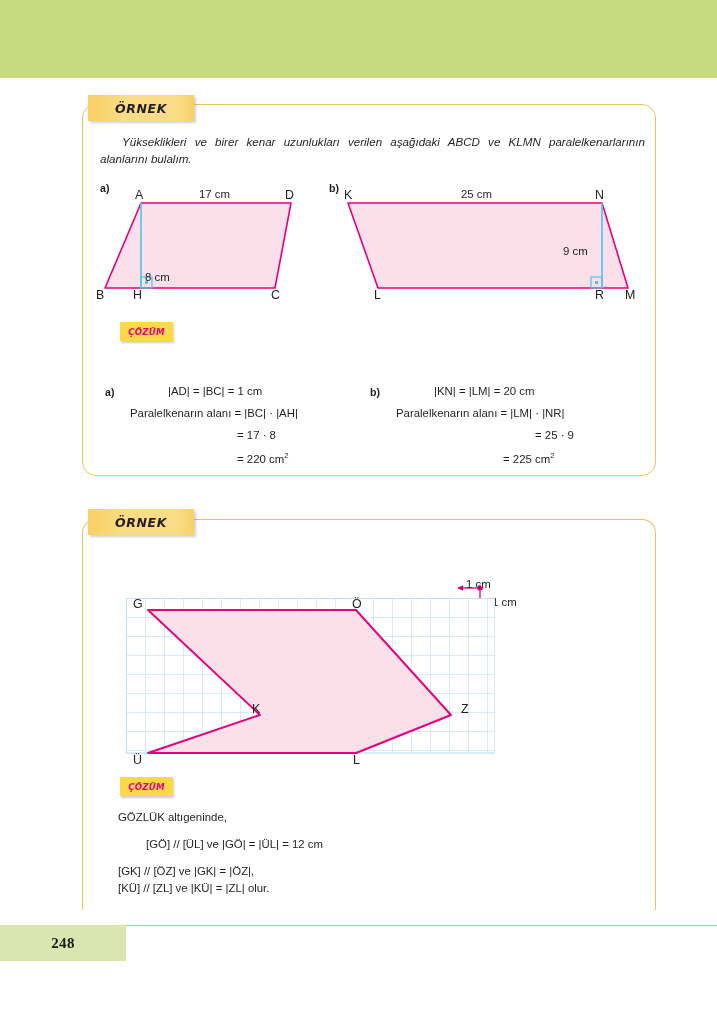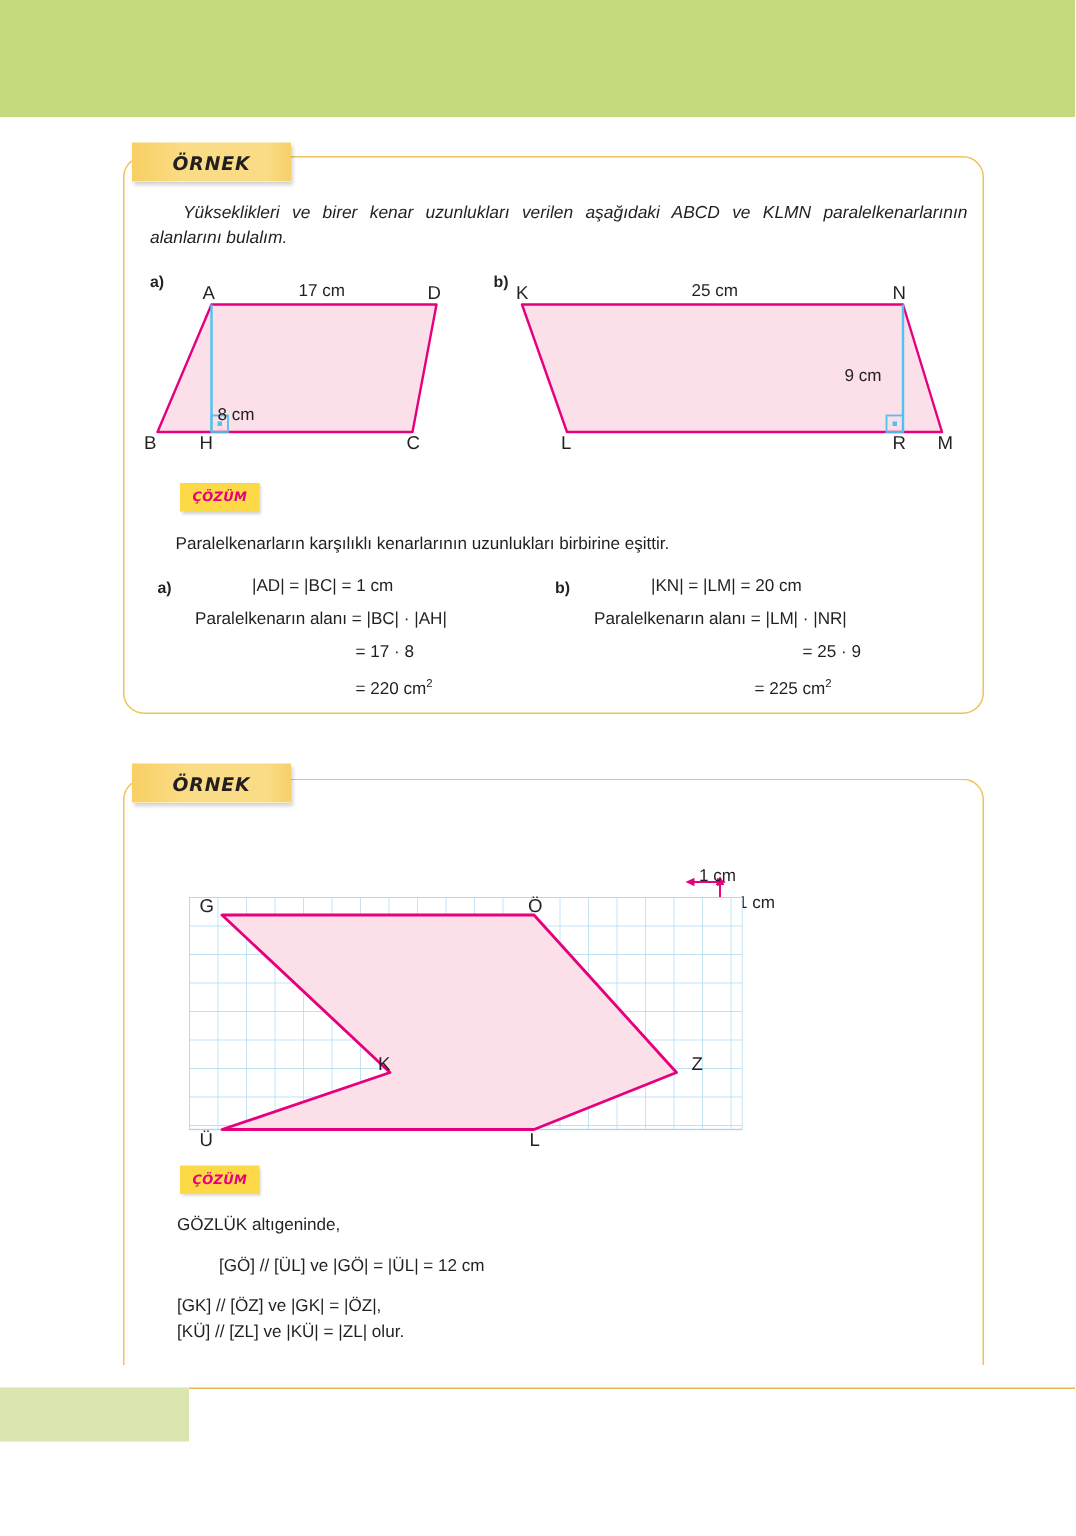--- a/index.html
+++ b/index.html
@@ -213,21 +213,20 @@
   <div class="vlabel" style="left:595px; top:188px;">N</div>
   <div class="vlabel" style="left:374px; top:288px;">L</div>
   <div class="vlabel" style="left:595px; top:288px;">R</div>
   <div class="vlabel" style="left:625px; top:288px;">M</div>
   <div class="mlabel" style="left:461px; top:188px;">25 cm</div>
   <div class="mlabel" style="left:563px; top:245px;">9 cm</div>
 
   <div class="cozum-tab c1">
     <span>ÇÖZÜM</span>
   </div>
-  <div class="plain" style="left:117px; top:357px;">Paralelkenarların karşılıklı kenarlarının uzunlukları birbirine eşittir.</div>
 
   <div class="sublabel" style="left:105px; top:386px;">a)</div>
   <div class="mline" style="left:168px; top:385px;">|AD| = |BC| = 1 cm</div>
   <div class="mline" style="left:130px; top:407px;">Paralelkenarın alanı = |BC| · |AH|</div>
   <div class="mline" style="left:237px; top:429px;">= 17 · 8</div>
   <div class="mline" style="left:237px; top:451px;"><span>= 220 cm</span><sup>2</sup></div>
 
   <div class="sublabel" style="left:370px; top:386px;">b)</div>
   <div class="mline" style="left:434px; top:385px;">|KN| = |LM| = 20 cm</div>
   <div class="mline" style="left:396px; top:407px;">Paralelkenarın alanı = |LM| · |NR|</div>
@@ -280,14 +279,15 @@
   <div class="cozum-tab c2">
     <span>ÇÖZÜM</span>
   </div>
   <div class="plain" style="left:118px; top:811px;">GÖZLÜK altıgeninde,</div>
   <div class="plain" style="left:118px; top:838px;padding-left:28px;">[GÖ] // [ÜL] ve |GÖ| = |ÜL| = 12 cm</div>
   <div class="plain" style="left:118px; top:865px;">[GK] // [ÖZ] ve |GK| = |ÖZ|,</div>
   <div class="plain" style="left:118px; top:882px;">[KÜ] // [ZL] ve |KÜ| = |ZL| olur.</div>
 
   <div class="page-foot"></div>
   <div class="foot-rule"></div>
+  <div class="page-num">248</div>
 
 </div>
 
 </body></html>

